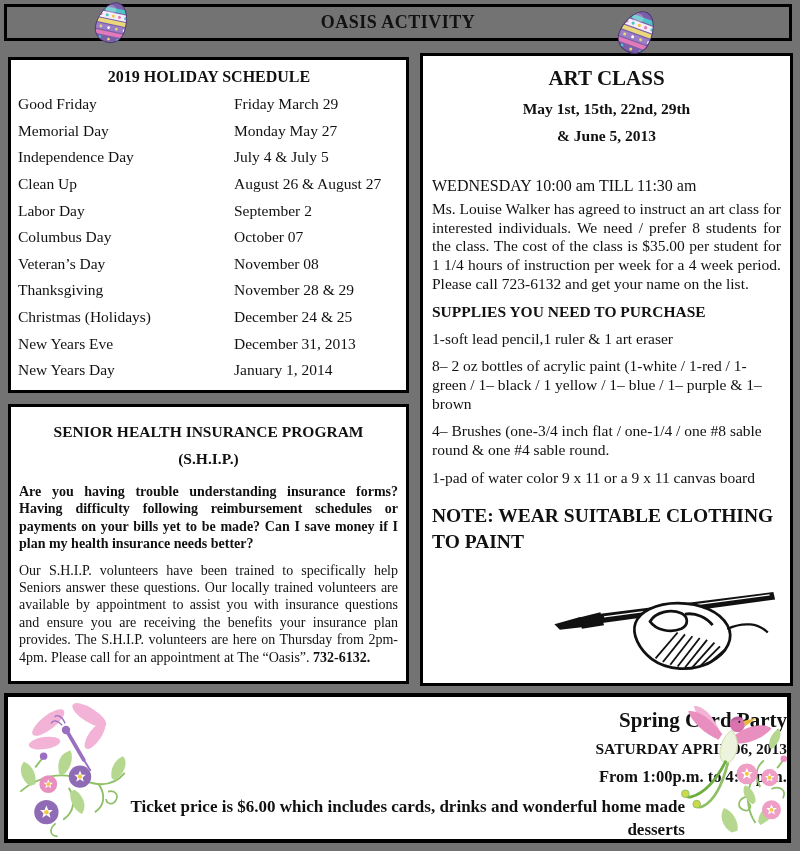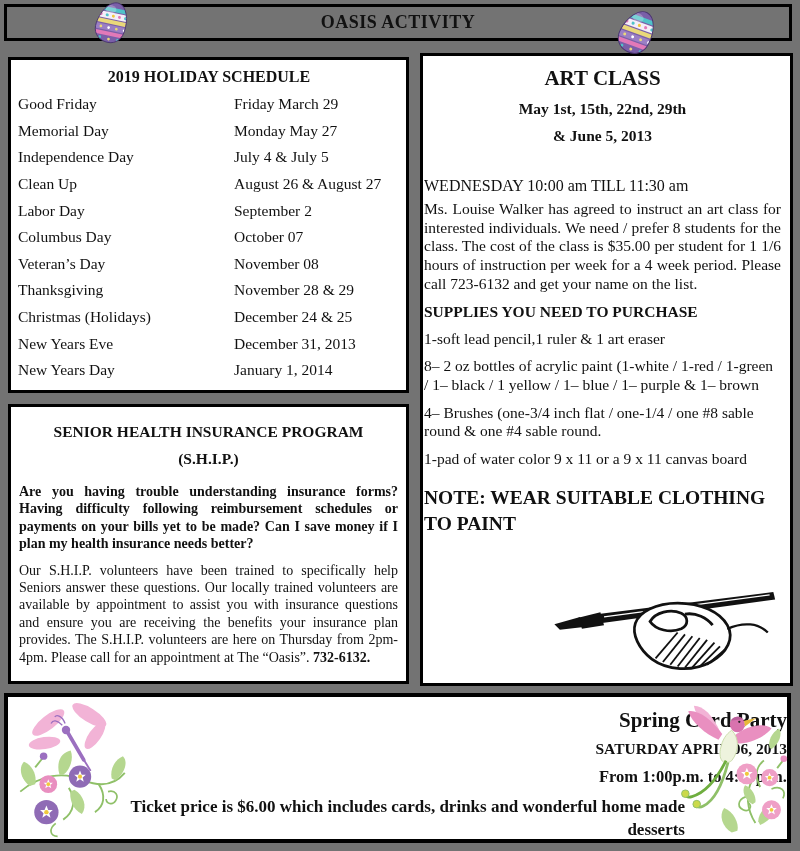--- a/index.html
+++ b/index.html
@@ -25,21 +25,21 @@
   .hdate{flex:1;}
 
   
   .ship-box{left:8px;top:404px;width:401px;height:280px;padding:8px 8px 0 8px;}
   .ship-title{text-align:center;font-size:15.5px;font-weight:bold;margin-top:8px;}
   .ship-sub{text-align:center;font-size:15.5px;font-weight:bold;margin-top:9px;}
   .ship-intro{font-size:14px;font-weight:bold;text-align:justify;line-height:17.4px;margin:15px 0 0 0;}
   .ship-body{font-size:14px;text-align:justify;line-height:17.4px;margin:9px 0 0 0;}
 
   
-  .art-box{left:420px;top:53px;width:373px;height:633px;padding:5px 9px 0 1px;}
+  .art-box{left:420px;top:53px;width:373px;height:633px;padding:5px 9px 0 9px;}
   .art-title{text-align:center;font-size:21px;font-weight:bold;margin-top:5px;}
   .art-dates{text-align:center;font-size:15.5px;font-weight:bold;margin-top:9px;}
   .art-schedule{font-size:16px;font-weight:normal;margin-top:32px;}
   .art-desc{font-size:15.5px;text-align:justify;line-height:18.7px;margin:5px 0 0 0;}
   .supplies-title{font-size:15.5px;font-weight:bold;margin-top:9px;}
   .supply{font-size:15.5px;line-height:18.7px;margin:9px 0 0 0;}
   .art-note{font-size:19.5px;font-weight:bold;line-height:26px;margin-top:16px;}
   .hand-art{position:absolute;right:4px;bottom:10px;width:248px;height:92px;}
 
   
@@ -180,21 +180,21 @@
     <div class="ship-sub">(S.H.I.P.)</div>
     <p class="ship-intro">Are you having trouble understanding insurance forms? Having difficulty following reimbursement schedules or payments on your bills yet to be made?  Can I save money if I plan my health insurance needs better?</p>
     <p class="ship-body"><span>Our S.H.I.P. volunteers have been trained to specifically help Seniors answer these questions.  Our locally trained volunteers are available by appointment to assist you with insurance questions and ensure you are receiving the benefits your insurance plan provides.  The S.H.I.P.  volunteers are here on Thursday from 2pm-4pm.  Please call for an appointment at The “Oasis”. </span><b>732-6132.</b></p>
   </section>
 
   <section class="box art-box">
     <div class="art-title">ART CLASS</div>
     <div class="art-dates">May 1st, 15th, 22nd, 29th</div>
     <div class="art-dates">&amp; June 5, 2013</div>
     <div class="art-schedule">WEDNESDAY 10:00 am TILL 11:30 am</div>
-    <p class="art-desc">Ms. Louise Walker has agreed to instruct an art class for interested individuals. We need / prefer 8 students for the class. The cost of the class is $35.00 per student for 1 1/6  hours of instruction per week for a 4 week period. Please call 723-6132 and get your name on the list.</p>
+    <p class="art-desc">Ms. Louise Walker has agreed to instruct an art class for interested individuals. We need / prefer 8 students for the class. The cost of the class is $35.00 per student for 1 1/4  hours of instruction per week for a 4 week period. Please call 723-6132 and get your name on the list.</p>
     <div class="supplies-title">SUPPLIES YOU NEED TO PURCHASE</div>
     <p class="supply">1-soft lead pencil,1 ruler &amp; 1 art eraser</p>
     <p class="supply">8– 2 oz bottles of acrylic paint (1-white / 1-red / 1-green / 1– black / 1 yellow / 1– blue / 1– purple &amp; 1– brown</p>
     <p class="supply">4– Brushes (one-3/4 inch flat / one-1/4 / one #8 sable round &amp; one #4 sable round.</p>
     <p class="supply">1-pad of water color 9 x 11 or a 9 x 11 canvas board</p>
     <div class="art-note">NOTE: WEAR SUITABLE CLOTHING TO PAINT</div>
 
     <svg class="hand-art" viewBox="0 0 250 100">
       <polygon points="246,12 248,20 58,46 56,36" fill="#111"></polygon>
       <line x1="62" y1="39" x2="242" y2="15" stroke="#fff" stroke-width="1.4"></line>

